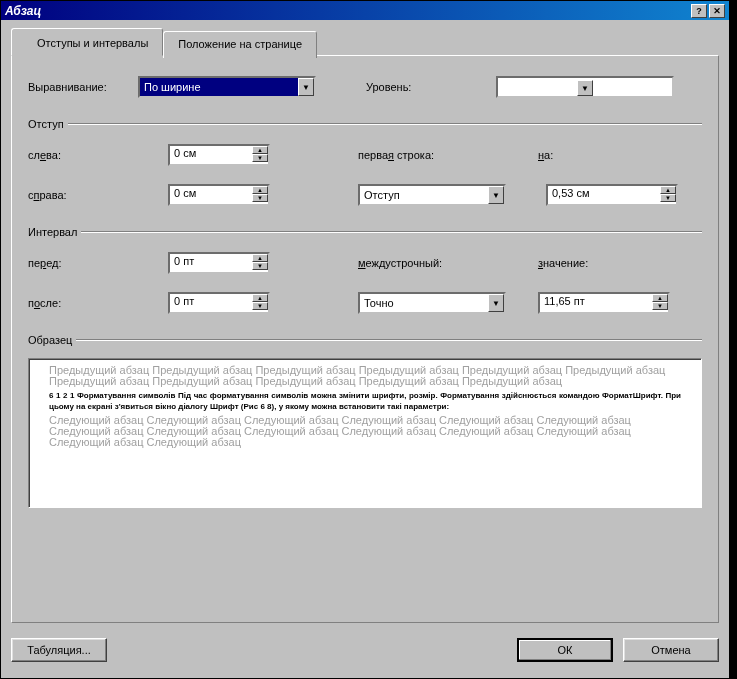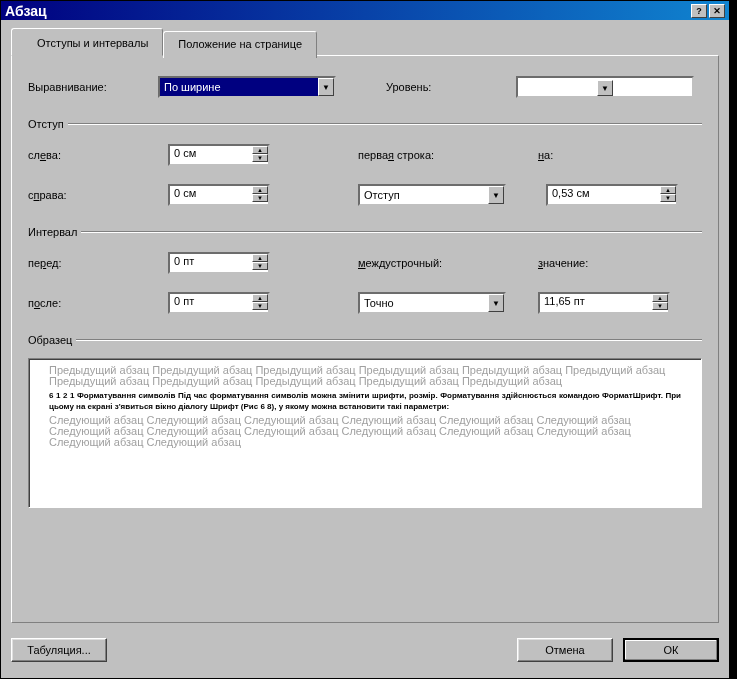--- a/index.html
+++ b/index.html
@@ -26,21 +26,22 @@
       height: 19px;
       background: linear-gradient(to right, #000080, #1084d0);
       color: #fff;
       font-weight: bold;
       padding: 2px 4px;
       display: flex;
       justify-content: space-between;
       align-items: center;
     }
     .titlebar-text {
-      font-size: 14px;
+      font-size: 12px;
+      font-style: italic;
     }
     .titlebar-buttons {
       display: flex;
       gap: 2px;
     }
     .titlebar-btn {
       width: 16px;
       height: 14px;
       background: #c0c0c0;
       border: 1px solid;
@@ -96,21 +97,21 @@
       padding: 20px 16px 16px 16px;
       height: 568px;
       position: relative;
     }
     .row {
       display: flex;
       align-items: center;
       margin-bottom: 20px;
     }
     .label {
-      width: 130px;
+      width: 110px;
     }
     .underline {
       text-decoration: underline;
     }
     .combo {
       display: inline-flex;
       height: 22px;
       background: #fff;
       border: 2px inset #c0c0c0;
       align-items: center;
@@ -389,22 +390,22 @@
         </div>
       </div>
 
     </div>
 
     <div class="bottom-buttons">
       <button class="btn">
         <span>Табуляция...</span>
       </button>
       <div class="right-btns">
+        <button class="btn default">
+          <span>ОК</span>
+        </button>
         <button class="btn">
           <span>Отмена</span>
         </button>
-        <button class="btn default">
-          <span>ОК</span>
-        </button>
       </div>
     </div>
   </div>
 </div>
 
 </body></html>

